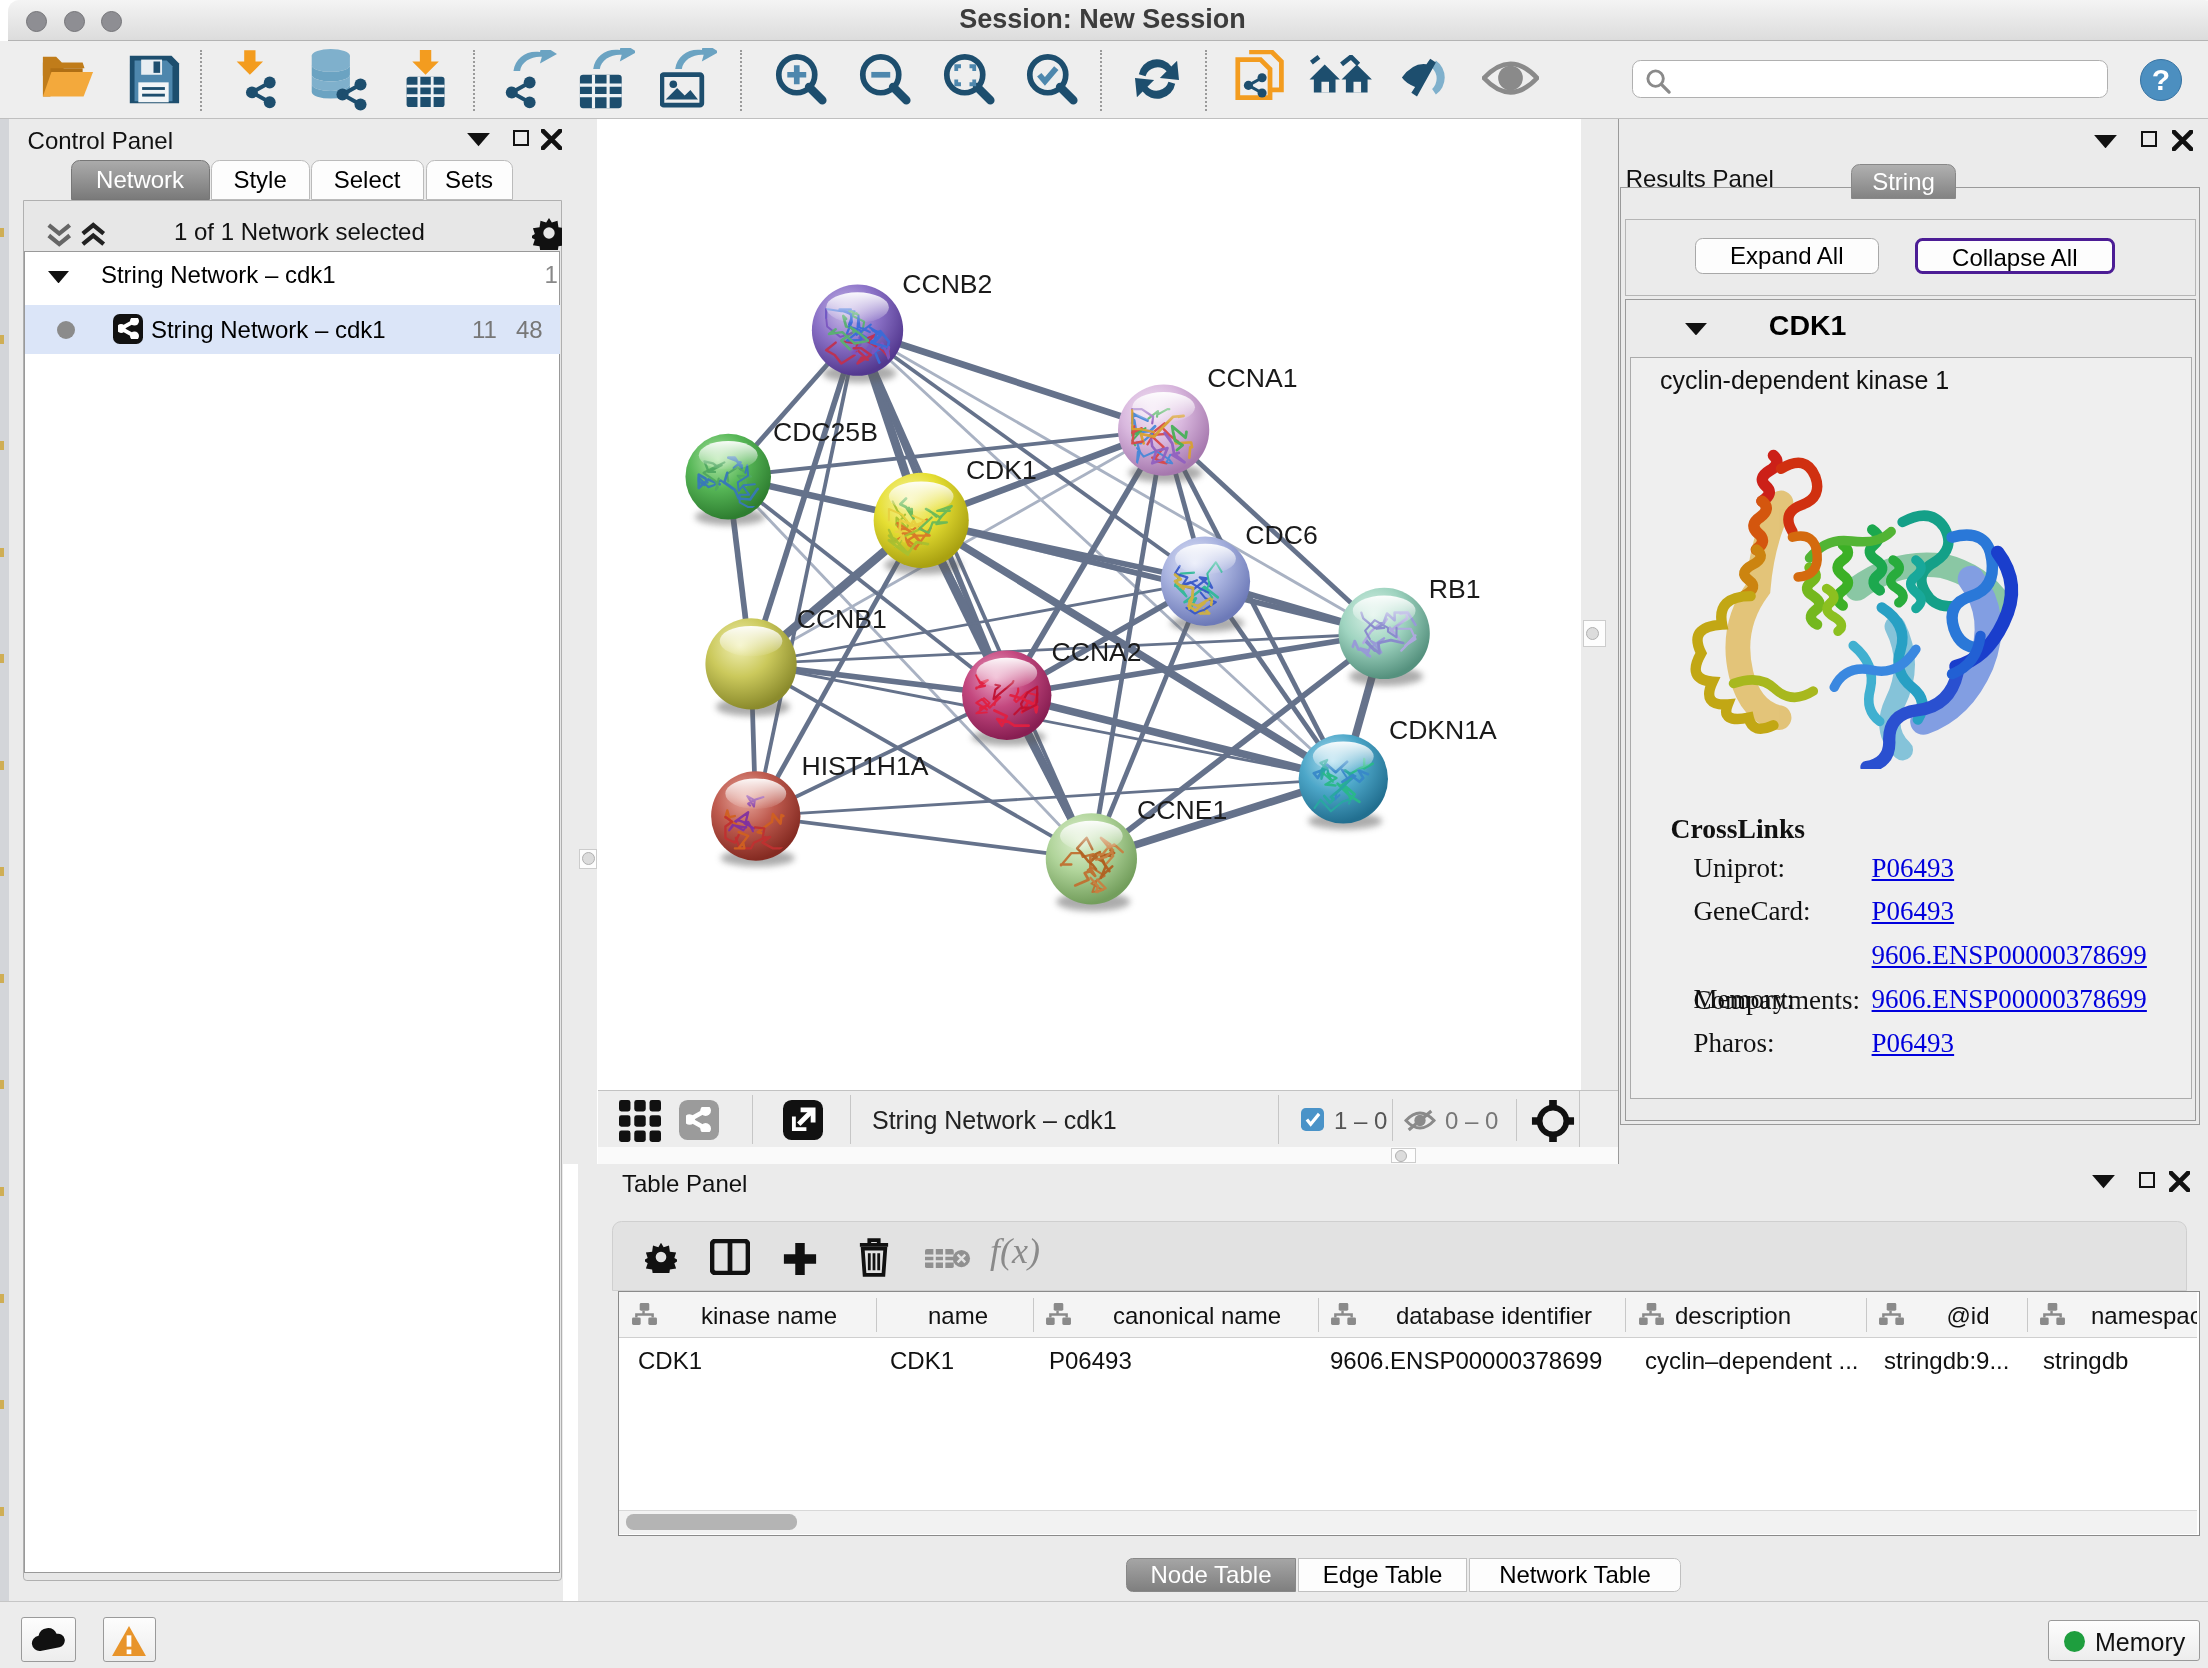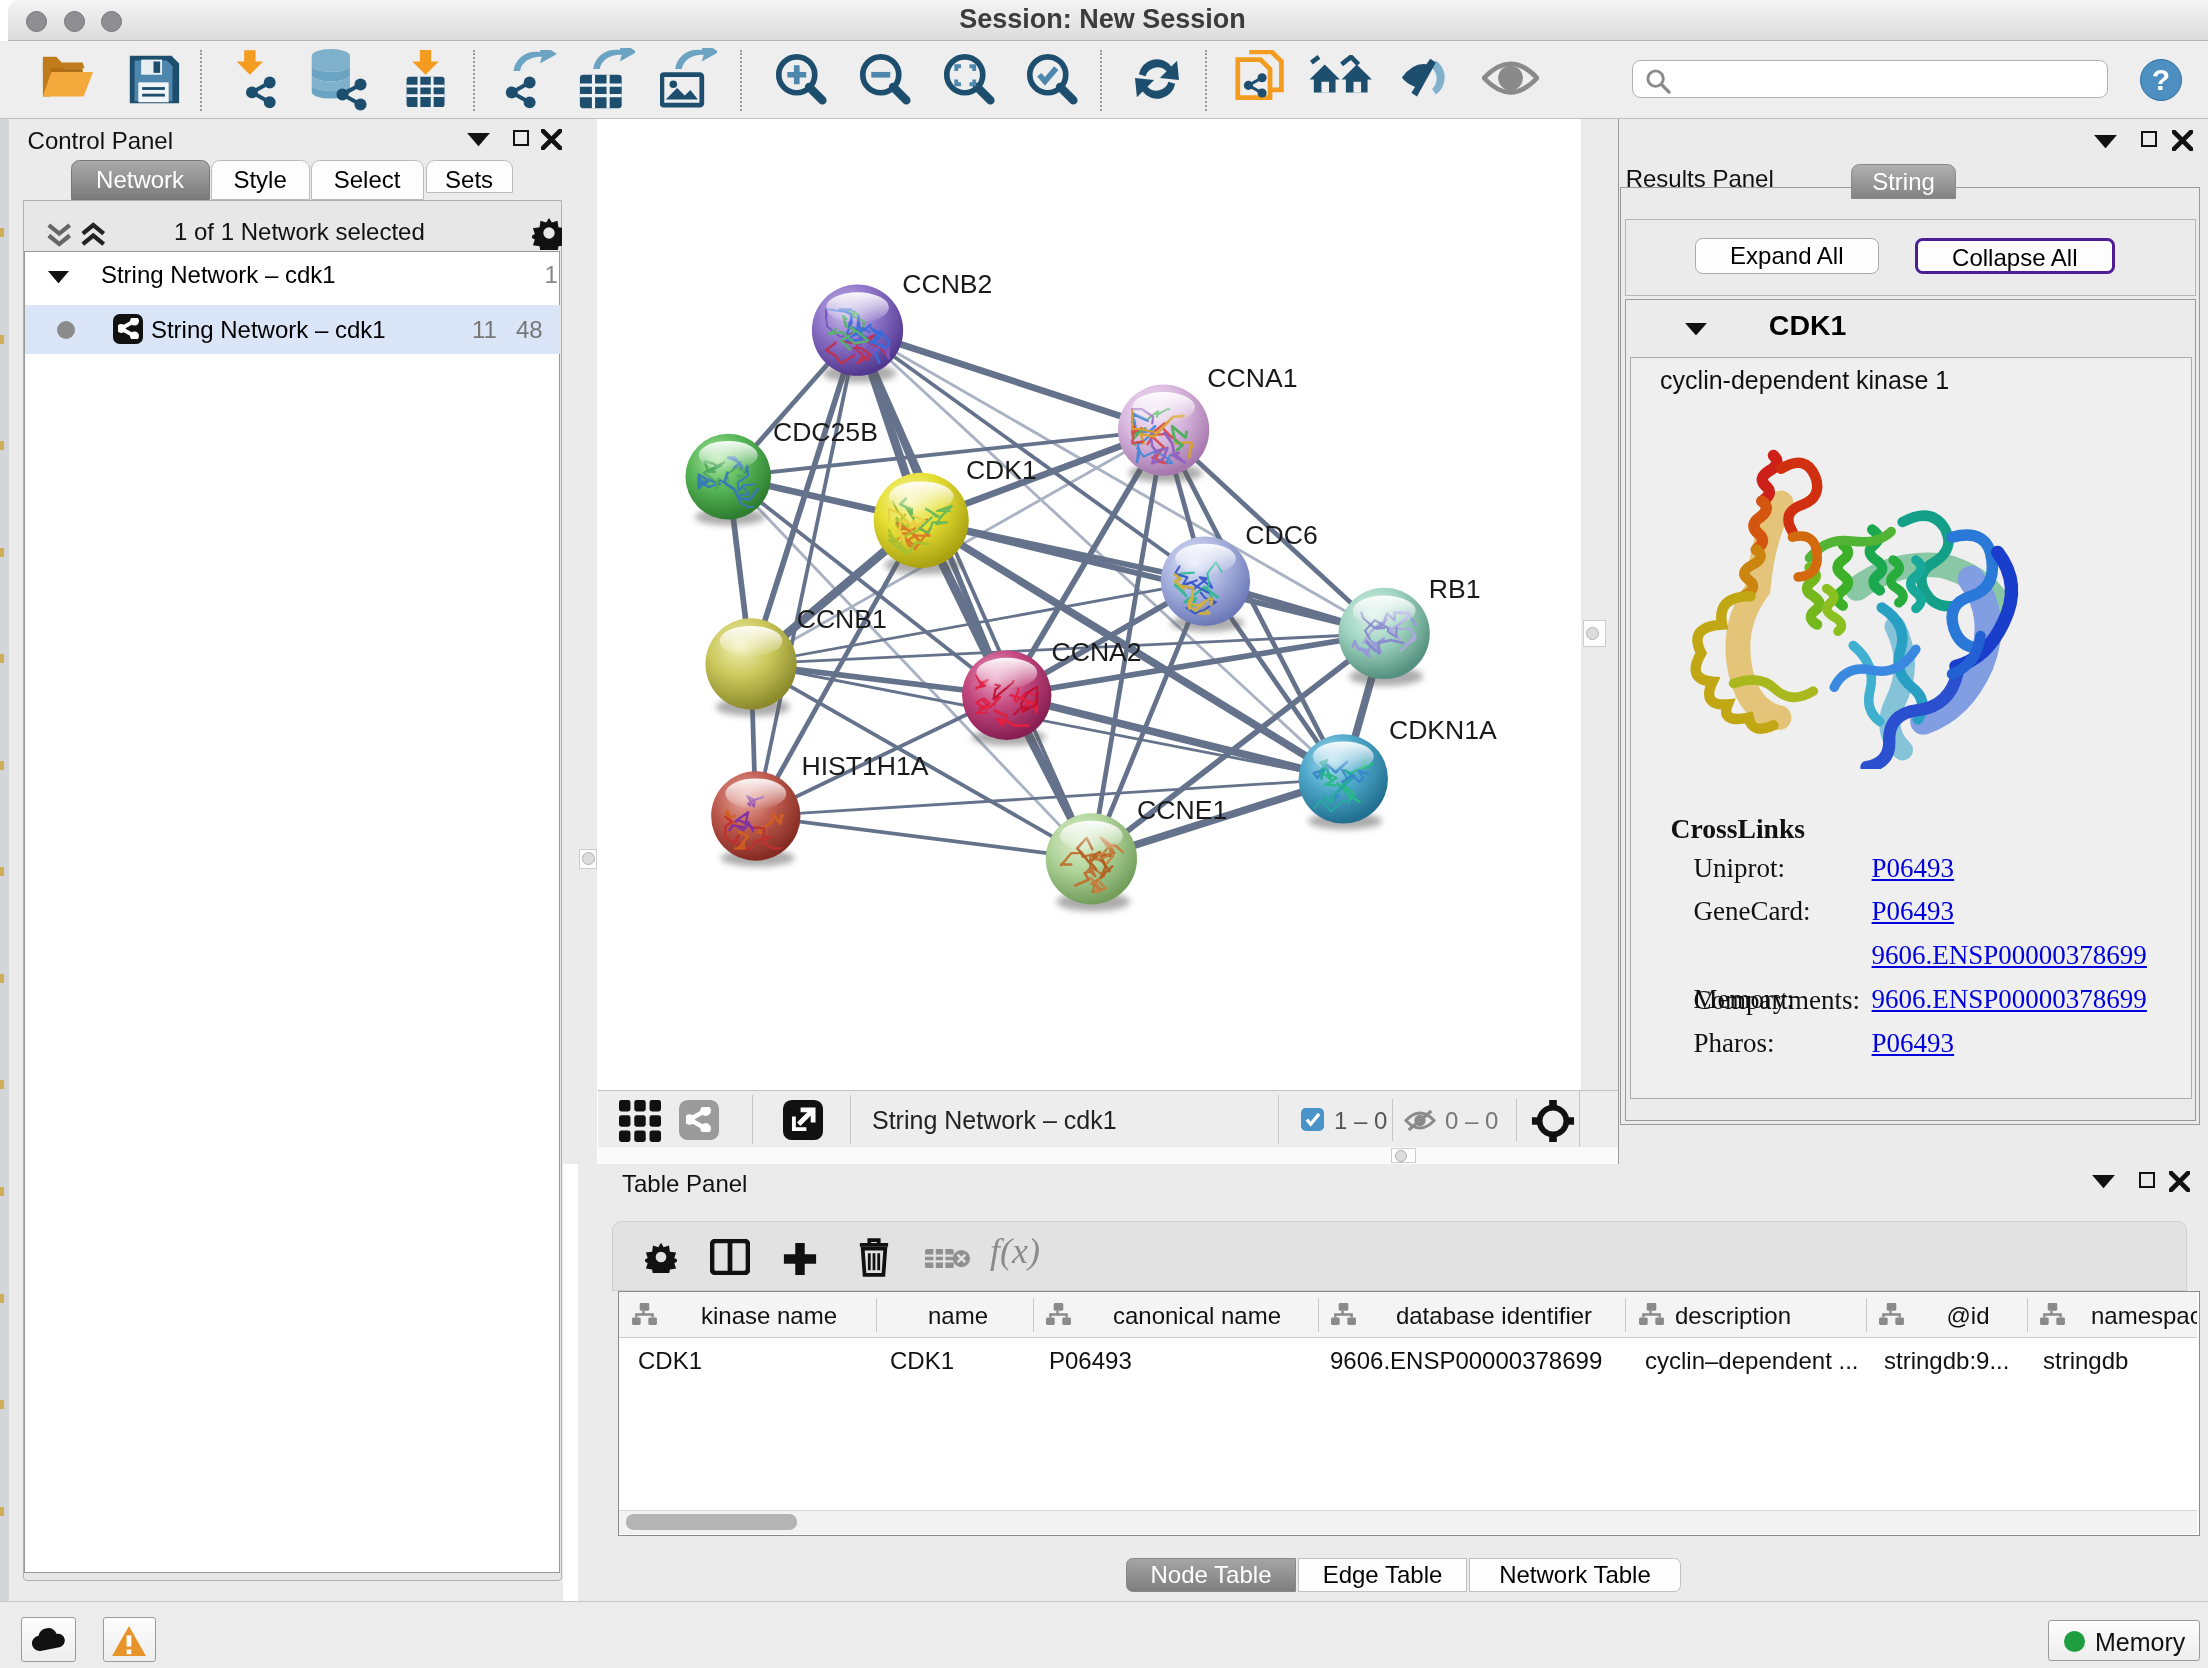--- a/index.html
+++ b/index.html
@@ -173,21 +173,21 @@
       <path d="M0 0 h24 L12 14z" fill="#111"></path>
     </svg>
  <div class="abs" style="left:504px;top:10.5px;width:16px;height:16px;border:2.4px solid #111;"></div>
  <svg class="abs" style="left:532px;top:9.5px" width="21" height="21" viewBox="0 0 22 22">
       <path d="M2 2 L20 20 M20 2 L2 20" stroke="#111" stroke-width="5" stroke-linecap="round"></path>
     </svg>
 
  <div class="abs" style="left:62px;top:41px;width:139px;height:40px;background:linear-gradient(#ababab,#7a7a7a);border:1px solid #777;border-radius:8.6px 8.6px 0 0;color:#fff;font-size:24px;text-align:center;line-height:38px;">Network</div>
  <div class="abs" style="left:202px;top:41px;width:99px;height:40px;background:#fdfdfd;border:1px solid #bbb;border-radius:8.6px 8.6px 0 0;font-size:24px;text-align:center;line-height:38px;">Style</div>
  <div class="abs" style="left:302px;top:41px;width:113px;height:40px;background:#fdfdfd;border:1px solid #bbb;border-radius:8.6px 8.6px 0 0;font-size:24px;text-align:center;line-height:38px;">Select</div>
- <div class="abs" style="left:417px;top:41px;width:87px;height:33px;background:#fdfdfd;border:1px solid #bbb;border-radius:8.6px 8.6px 0 0;font-size:24px;text-align:center;line-height:38px;">Sets</div>
+ <div class="abs" style="left:417px;top:41px;width:87px;height:40px;background:#fdfdfd;border:1px solid #bbb;border-radius:8.6px 8.6px 0 0;font-size:24px;text-align:center;line-height:38px;">Sets</div>
 
  <div class="abs" style="left:14.3px;top:81px;width:539px;height:1381px;background:#e7e7e7;border:1px solid #b0b0b0;border-radius:0 0 3.8px 3.8px;">
    <svg class="abs" style="left:21px;top:21px" width="28.5" height="27" viewBox="0 0 30 28">
         <g stroke="#666" stroke-width="4.5" fill="none">
           <path d="M4 3 L15 12 26 3 M4 14 L15 23 26 14"></path>
         </g>
       </svg>
    <svg class="abs" style="left:55px;top:21px" width="28.5" height="27" viewBox="0 0 30 28">
         <g stroke="#222" stroke-width="4.5" fill="none">
           <path d="M4 12 L15 3 26 12 M4 23 L15 14 26 23"></path>

